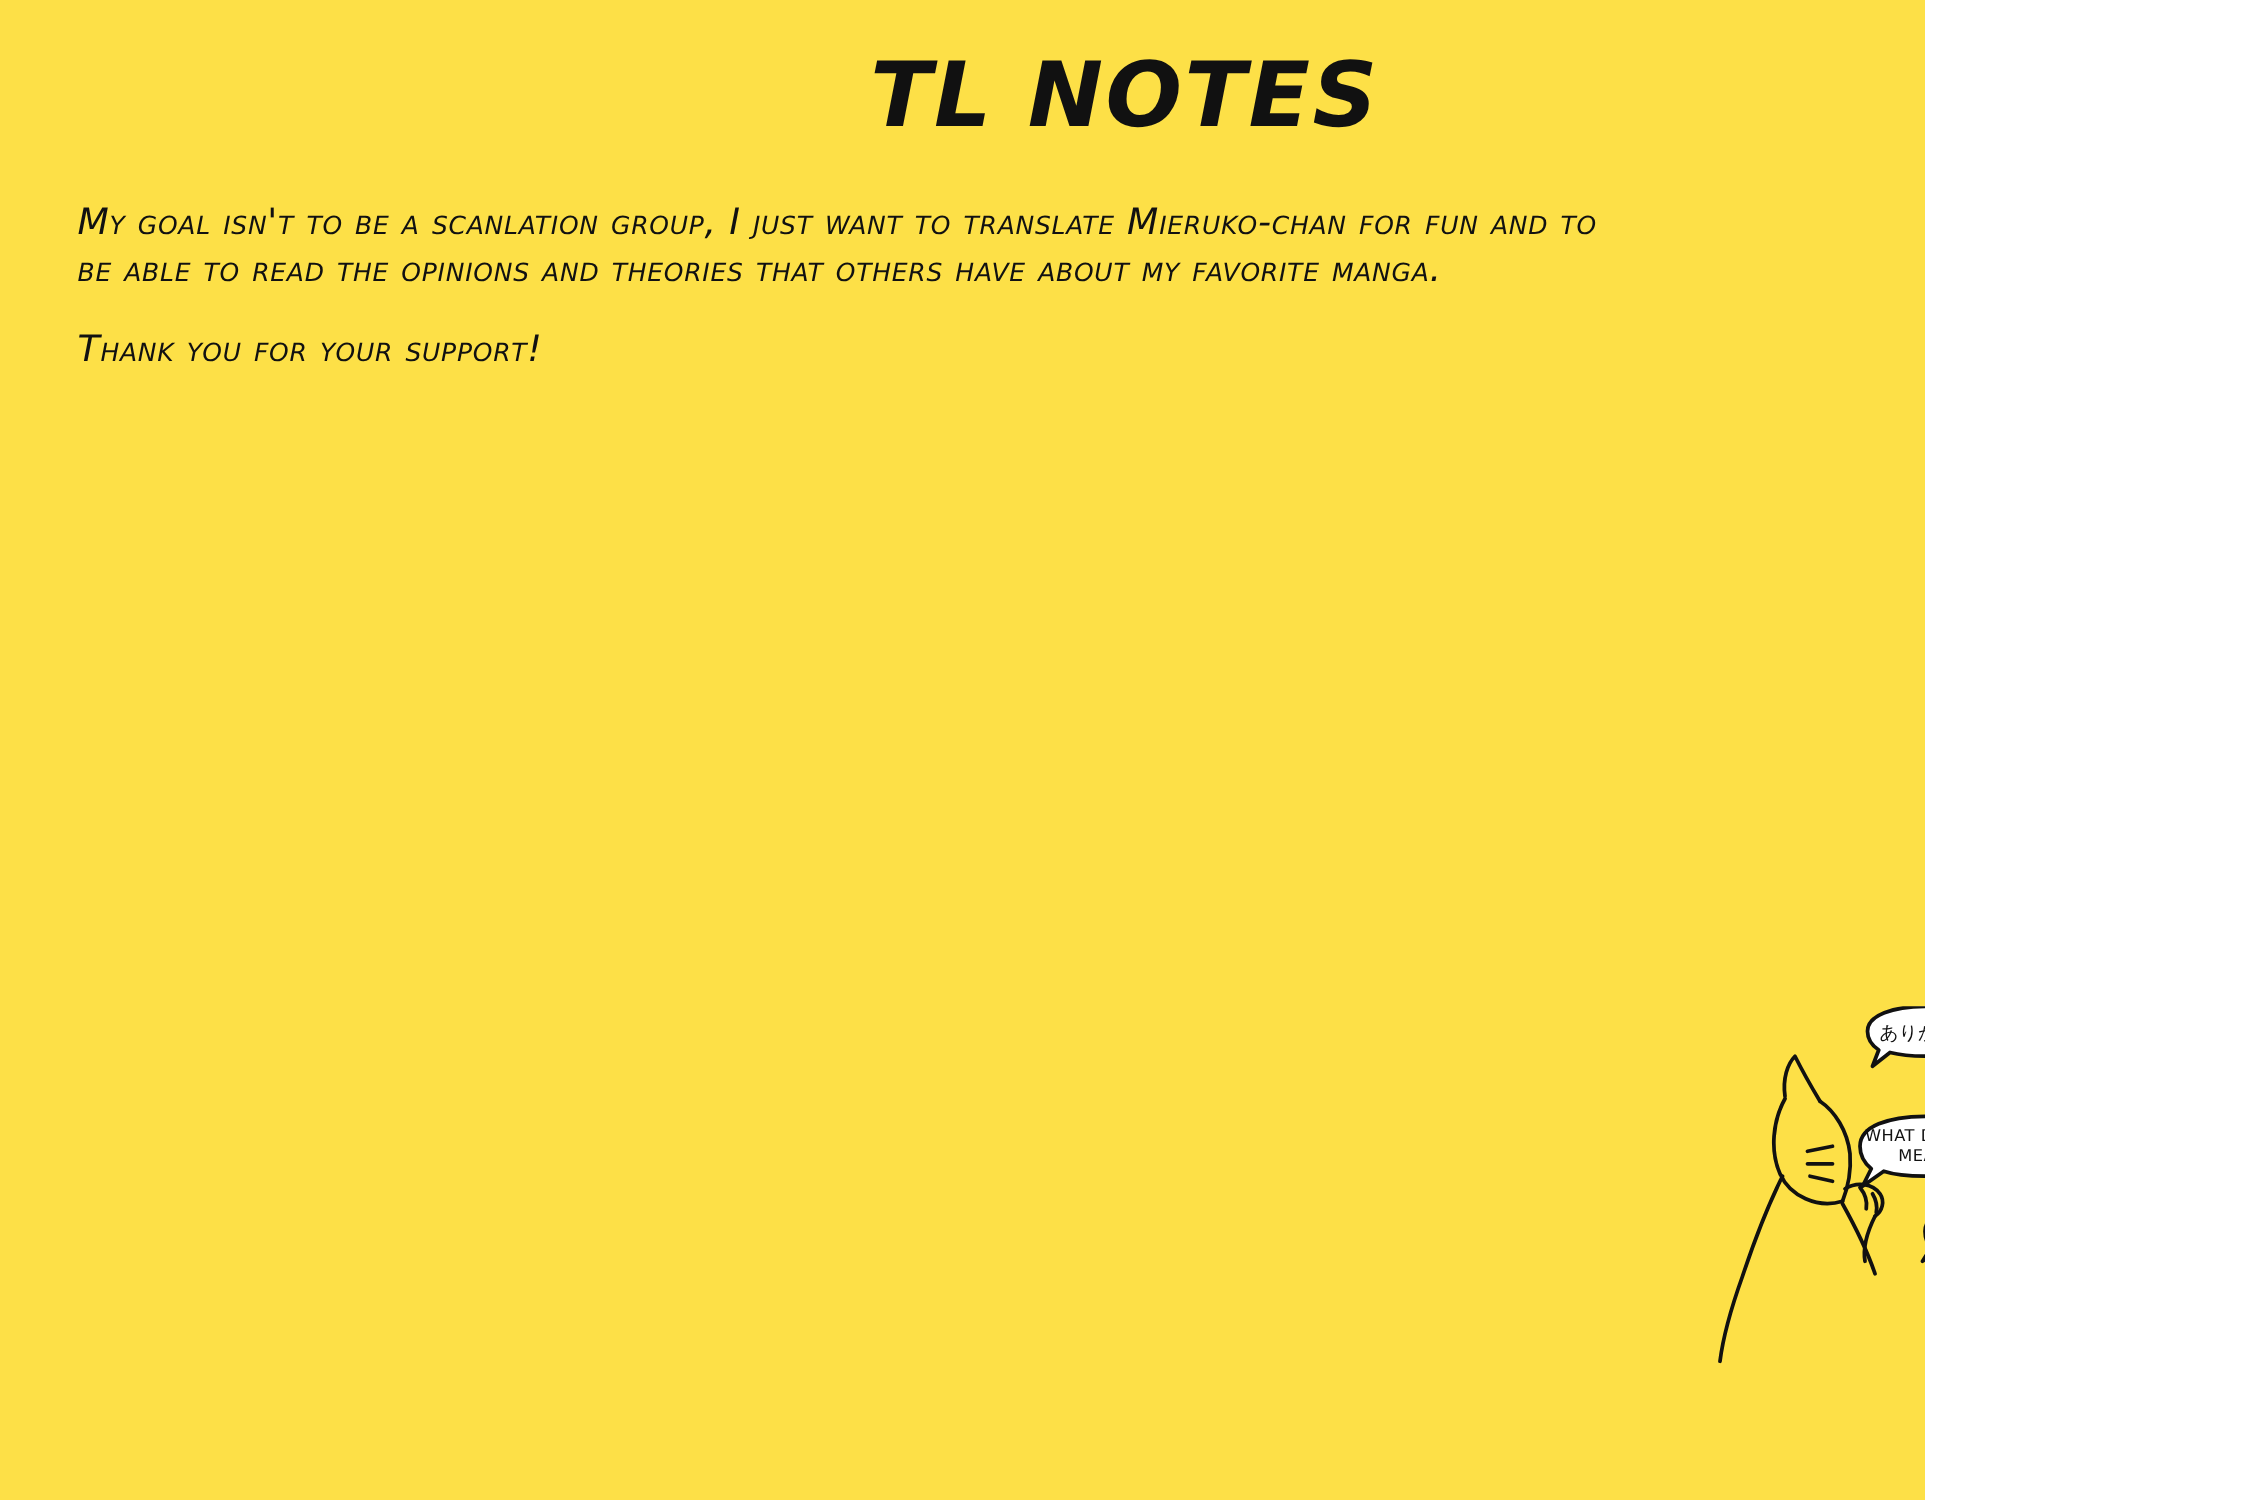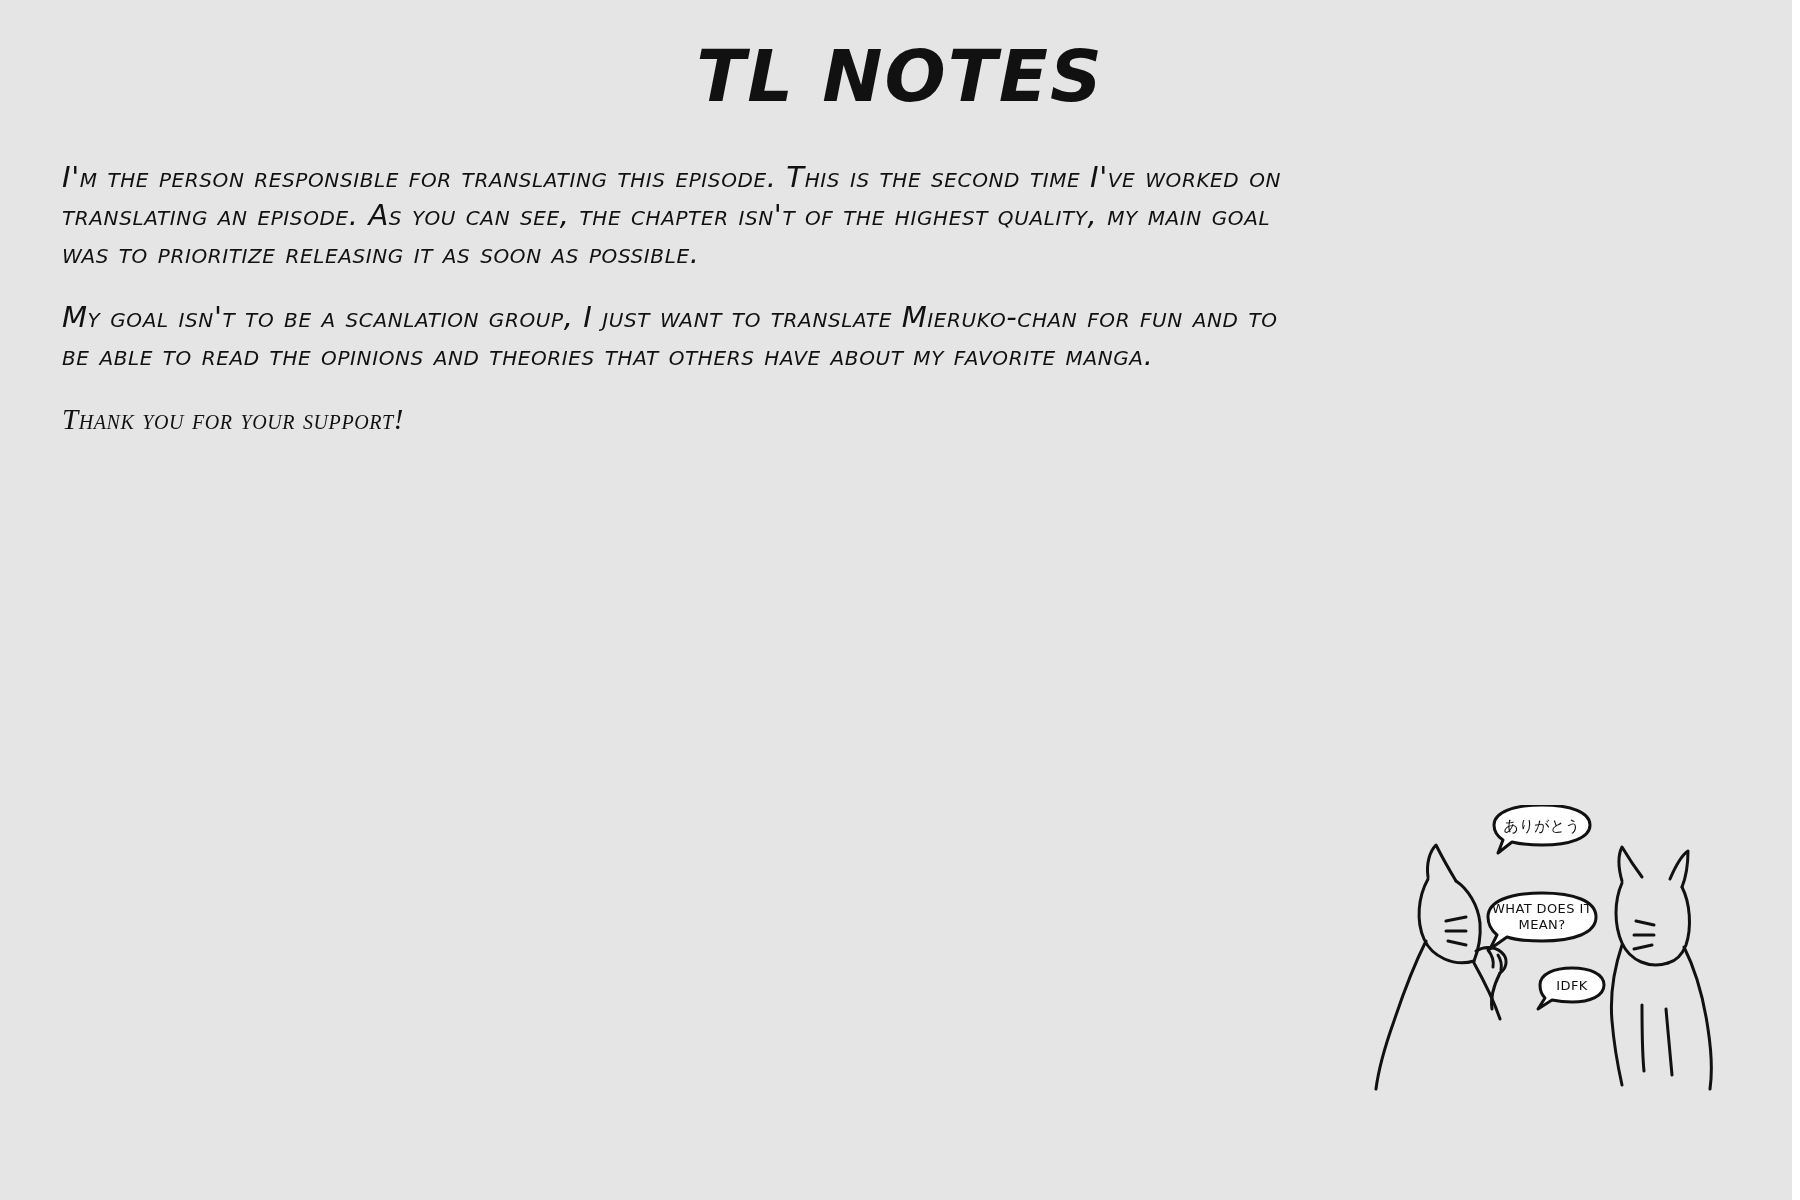--- a/index.html
+++ b/index.html
@@ -2,23 +2,23 @@
 <html><head>
 <meta charset="utf-8">
 <style>
   html, body {
     margin: 0;
     padding: 0;
     background: #ffffff;
   }
   #page {
     position: relative;
-    width: 1792px;
+    width: 1540px;
     height: 1200px;
-    background: #e5e5e5;
+    background: #fde047;
     overflow: hidden;
     font-family: "DejaVu Sans", sans-serif;
   }
   #title {
     position: absolute;
     top: 34px;
     left: 0;
     width: 1800px;
     text-align: center;
     font-family: "DejaVu Sans", sans-serif;
@@ -39,21 +39,21 @@
     font-family: "DejaVu Sans", sans-serif;
     font-size: 29px;
     font-style: italic;
     font-variant: small-caps;
     letter-spacing: 0.6px;
     line-height: 38px;
     color: #111111;
     margin: 0 0 26px 0;
     white-space: pre-wrap;
   }
-  .para:last-child { margin-bottom: 0; font-family: Liberation Serif, serif; }
+  .para:last-child { margin-bottom: 0; }
 
   
   #illustration {
     position: absolute;
     left: 1370px;
     top: 805px;
     width: 380px;
     height: 380px;
   }
   #illustration svg { display: block; }
@@ -71,21 +71,20 @@
   }
 </style>
 </head>
 <body>
 
 <div id="page">
 
   <div id="title">TL NOTES</div>
 
   <div id="body-text">
-    <p class="para">I'm the person responsible for translating this episode. This is the second time I've worked on translating an episode. As you can see, the chapter isn't of the highest quality, my main goal was to prioritize releasing it as soon as possible.</p>
     <p class="para">My goal isn't to be a scanlation group, I just want to translate Mieruko-chan for fun and to be able to read the opinions and theories that others have about my favorite manga.</p>
     <p class="para">Thank you for your support!</p>
   </div>
 
   <div id="illustration">
     <svg width="380" height="380" viewBox="0 0 380 380" xmlns="http://www.w3.org/2000/svg">
       <g fill="none" stroke="#111111" stroke-width="3" stroke-linecap="round" stroke-linejoin="round">
 
         <g>
 

